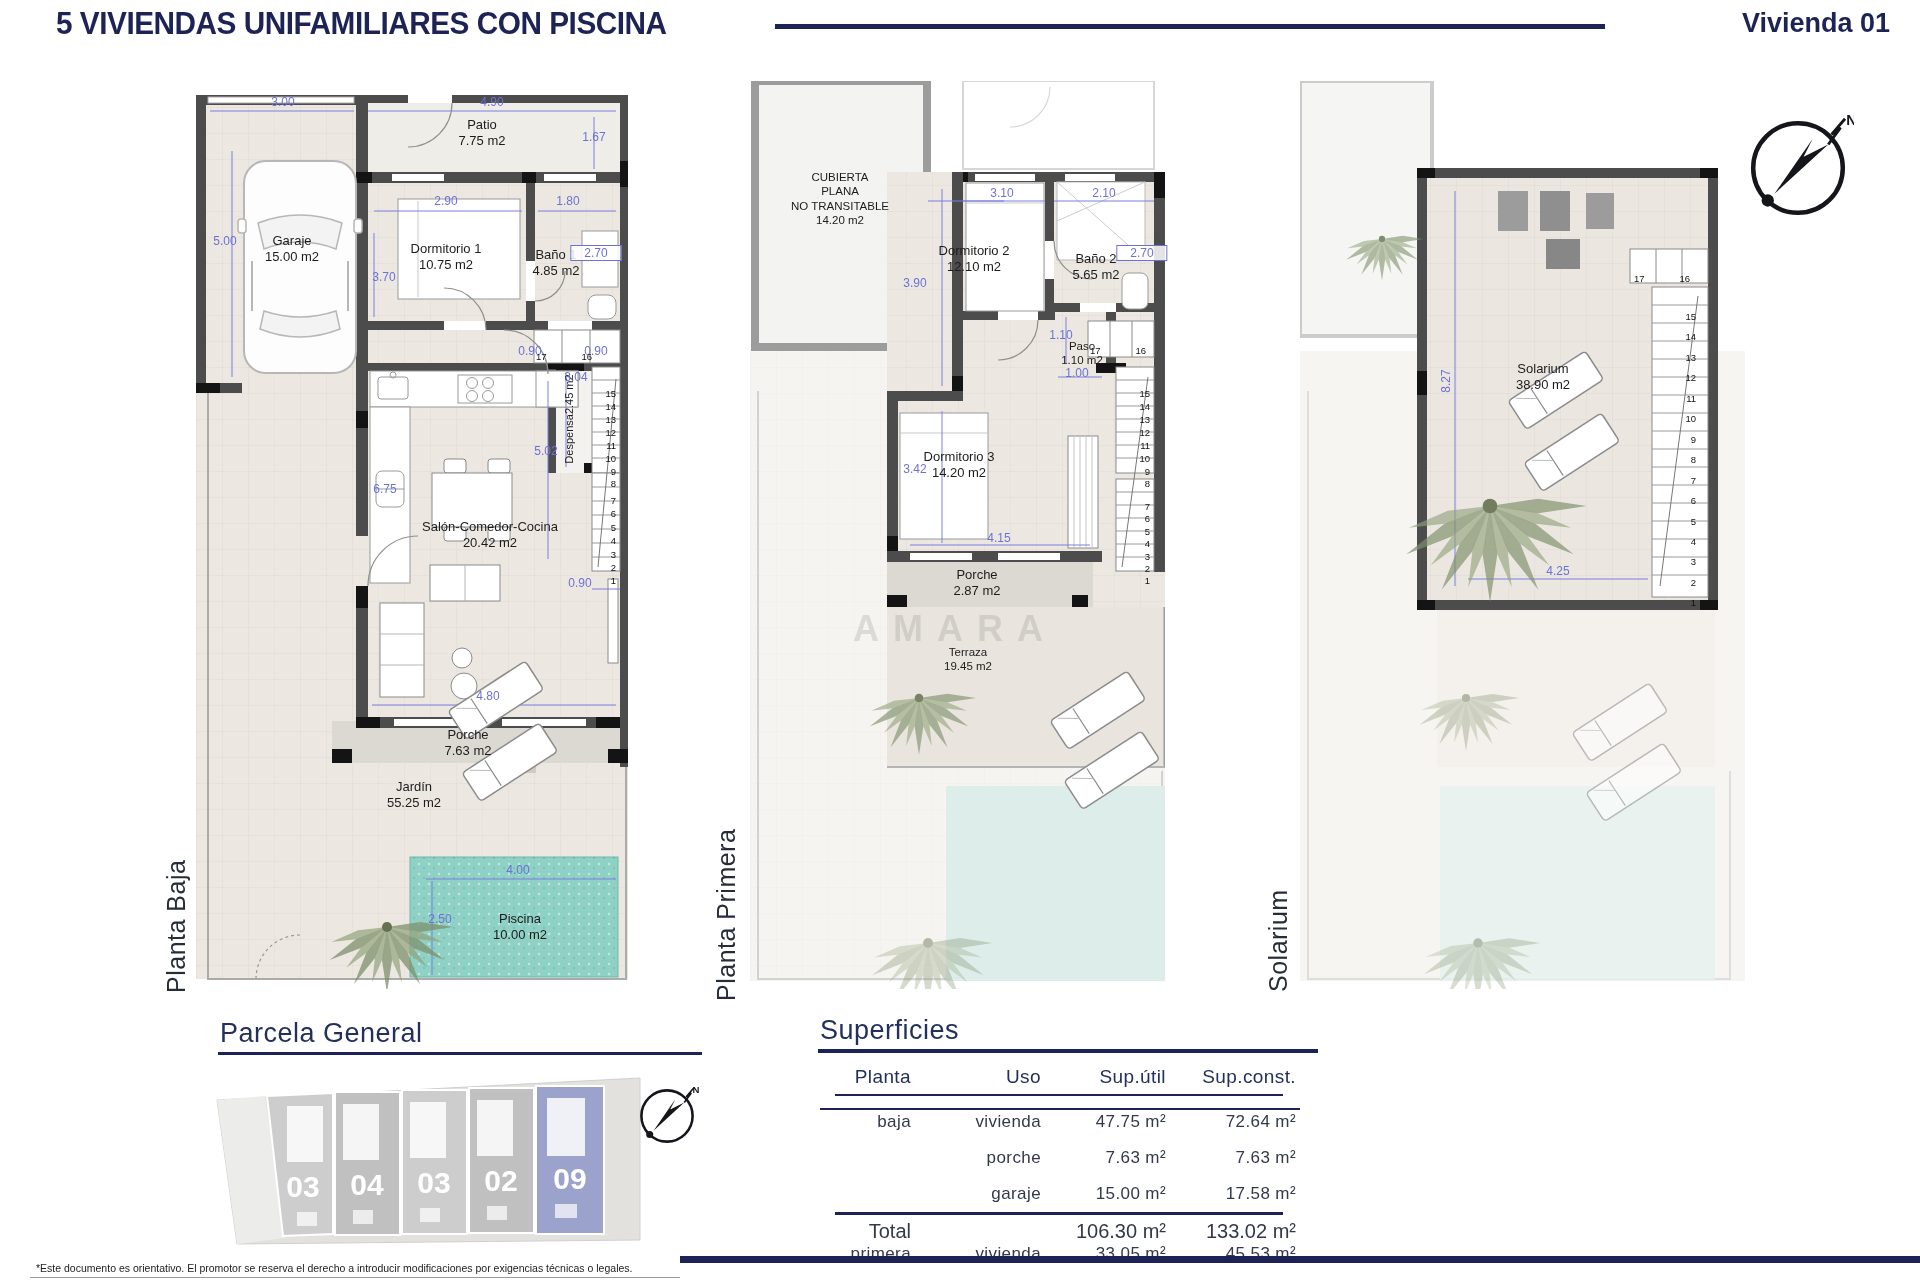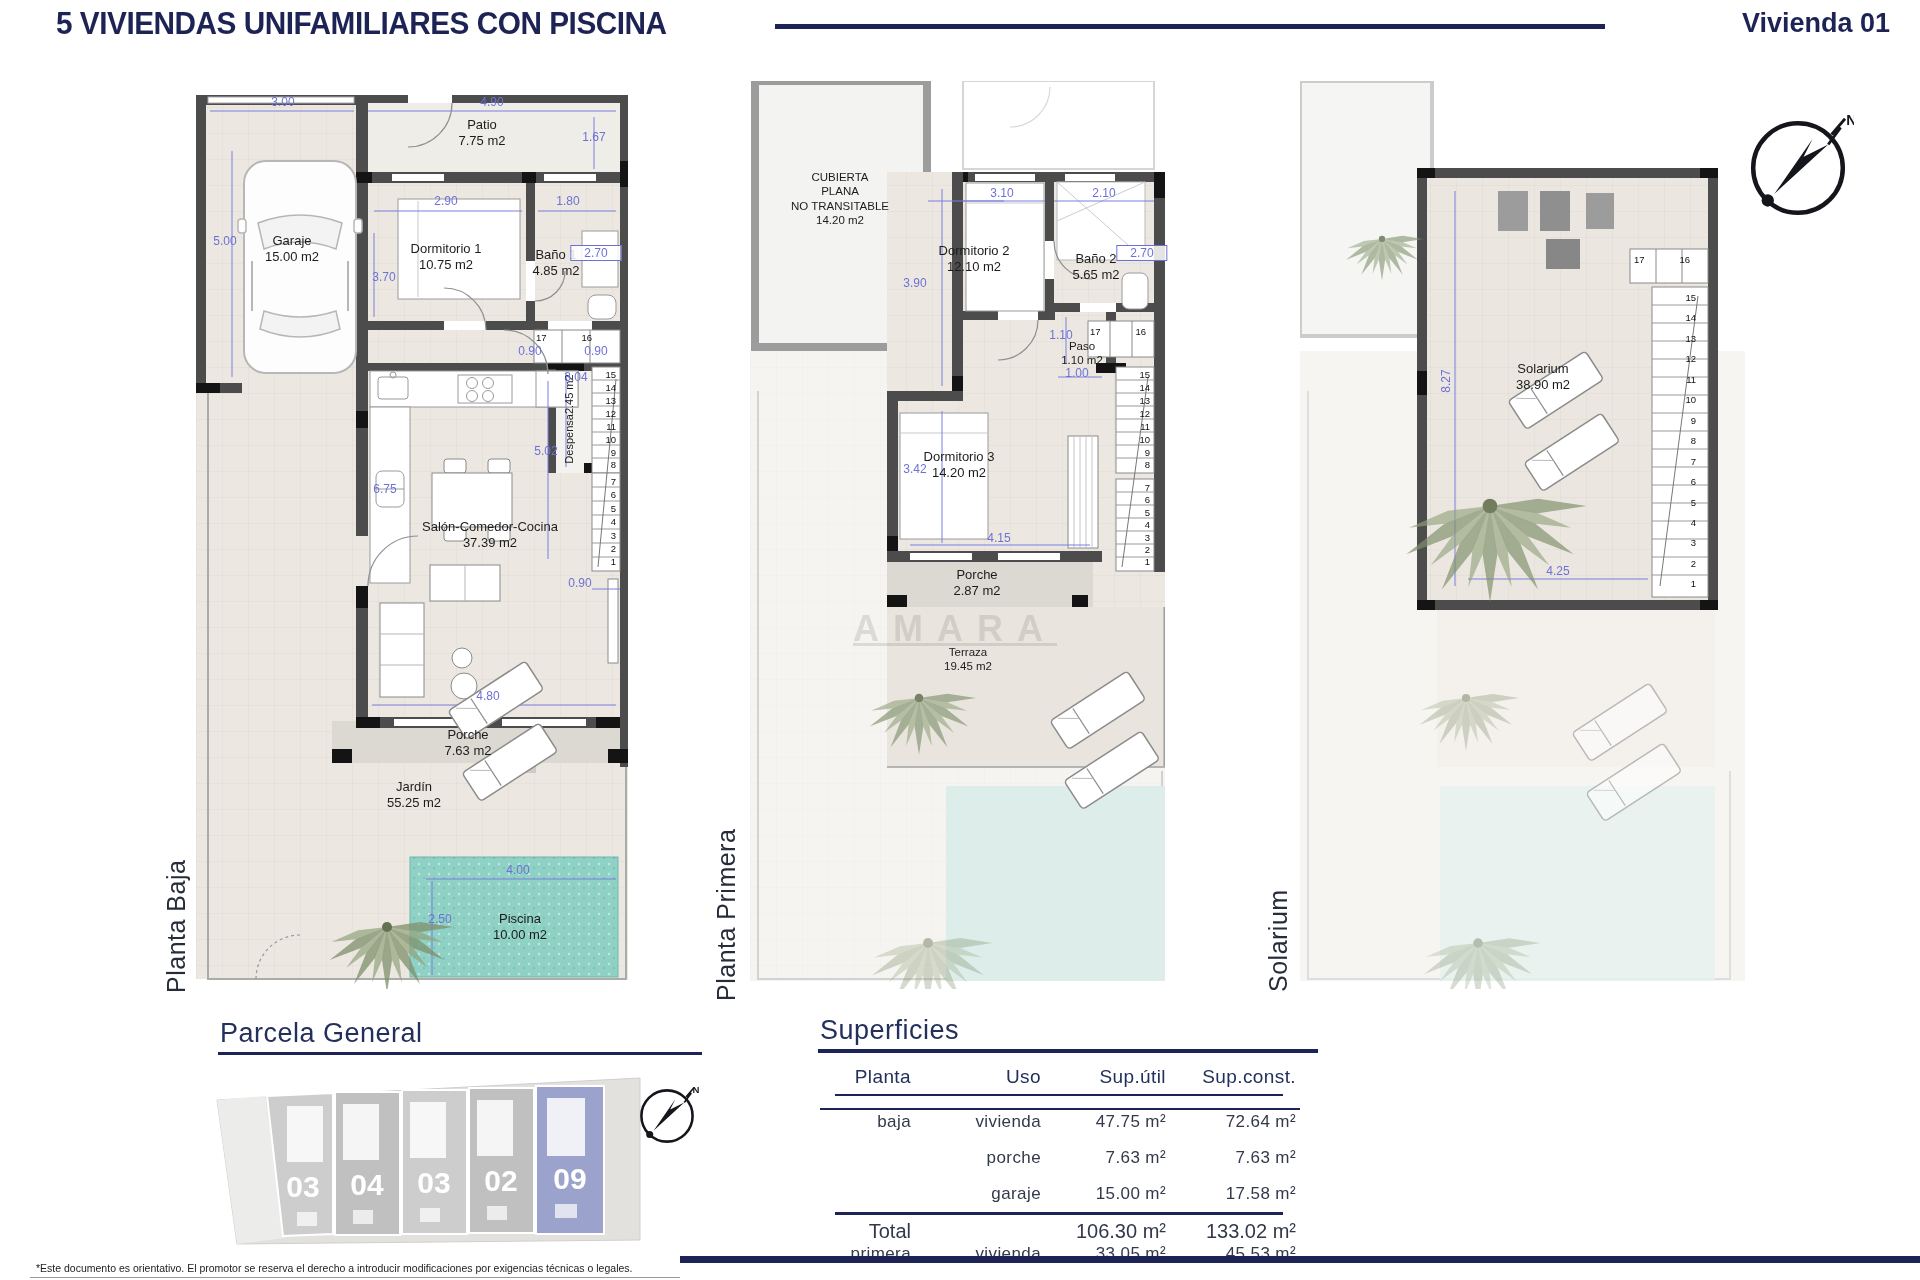--- a/index.html
+++ b/index.html
@@ -18,28 +18,28 @@
           font-size:13px;color:#1c1c1c;line-height:1.25;white-space:nowrap;z-index:5;}
   .rlabel span{display:block;}
   .rlabel.small{font-size:11.5px;}
   .dim{position:absolute;transform:translate(-50%,-50%);font-size:12px;color:#6d71d6;
        white-space:nowrap;z-index:5;}
   .dim.box{border:1px solid #6d71d6;padding:0 13px;background:rgba(255,255,255,.85);}
   .dim.rot{transform:translate(-50%,-50%) rotate(-90deg);}
   .vtext{position:absolute;transform:translate(-50%,-50%) rotate(180deg);
          writing-mode:vertical-rl;font-size:11px;color:#1c1c1c;text-align:center;
          line-height:1.2;z-index:5;}
-  .stairnums{position:absolute;display:flex;z-index:6;color:#111;}
+  .stairnums{position:absolute;display:flex;z-index:6;color:#111;margin-top:19px;}
   .stairnums.col{flex-direction:column;justify-content:space-between;align-items:flex-end;}
   .stairnums.row{flex-direction:row;justify-content:space-between;}
   .stairnums span{font-size:9.5px;line-height:1;}
   .vlabel{position:absolute;writing-mode:vertical-rl;transform:rotate(180deg);
           font-size:25px;color:#272c3a;letter-spacing:.5px;text-align:center;}
   .watermark{position:absolute;transform:translate(-50%,-50%);font-size:36px;font-weight:700;
-             letter-spacing:14px;color:rgba(90,90,90,.16);z-index:4;white-space:nowrap;text-decoration:underline;}
+             letter-spacing:14px;color:rgba(90,90,90,.16);z-index:4;white-space:nowrap;}
   
   .sec-title{position:absolute;font-size:27px;color:#23305c;letter-spacing:.5px;}
   .sec-rule{position:absolute;background:#1d2455;}
   .sup-table{position:absolute;left:820px;top:1064px;width:480px;display:grid;
              grid-template-columns:95px 130px 125px 130px;row-gap:12px;
              font-size:17px;color:#33394a;letter-spacing:.4px;}
   .sup-table .cell{text-align:right;padding:2px 4px;white-space:nowrap;}
   .sup-table .head{color:#23305c;font-size:19px;padding-bottom:8px;}
   .sup-table .gap{height:12px;grid-column:1 / span 4;}
   .sup-total{position:absolute;left:820px;top:1218px;width:480px;display:grid;
@@ -271,21 +271,21 @@
       <span>10.75 m2</span>
     </div>
   <div class="rlabel" style="left:360px;top:182px">
     <span>Baño 1</span>
       <span>4.85 m2</span>
     </div>
   <div class="vtext" style="left:374px;top:338px">
     <span>Despensa</span><span>2.45 m2</span></div>
   <div class="rlabel" style="left:294px;top:454px">
     <span>Salón-Comedor-Cocina</span>
-      <span>37.39 m2</span>
+      <span>20.42 m2</span>
     </div>
   <div class="rlabel" style="left:272px;top:662px">
     <span>Porche</span>
       <span>7.63 m2</span>
     </div>
   <div class="rlabel" style="left:218px;top:714px">
     <span>Jardín</span>
       <span>55.25 m2</span>
     </div>
   <div class="rlabel" style="left:324px;top:846px">

